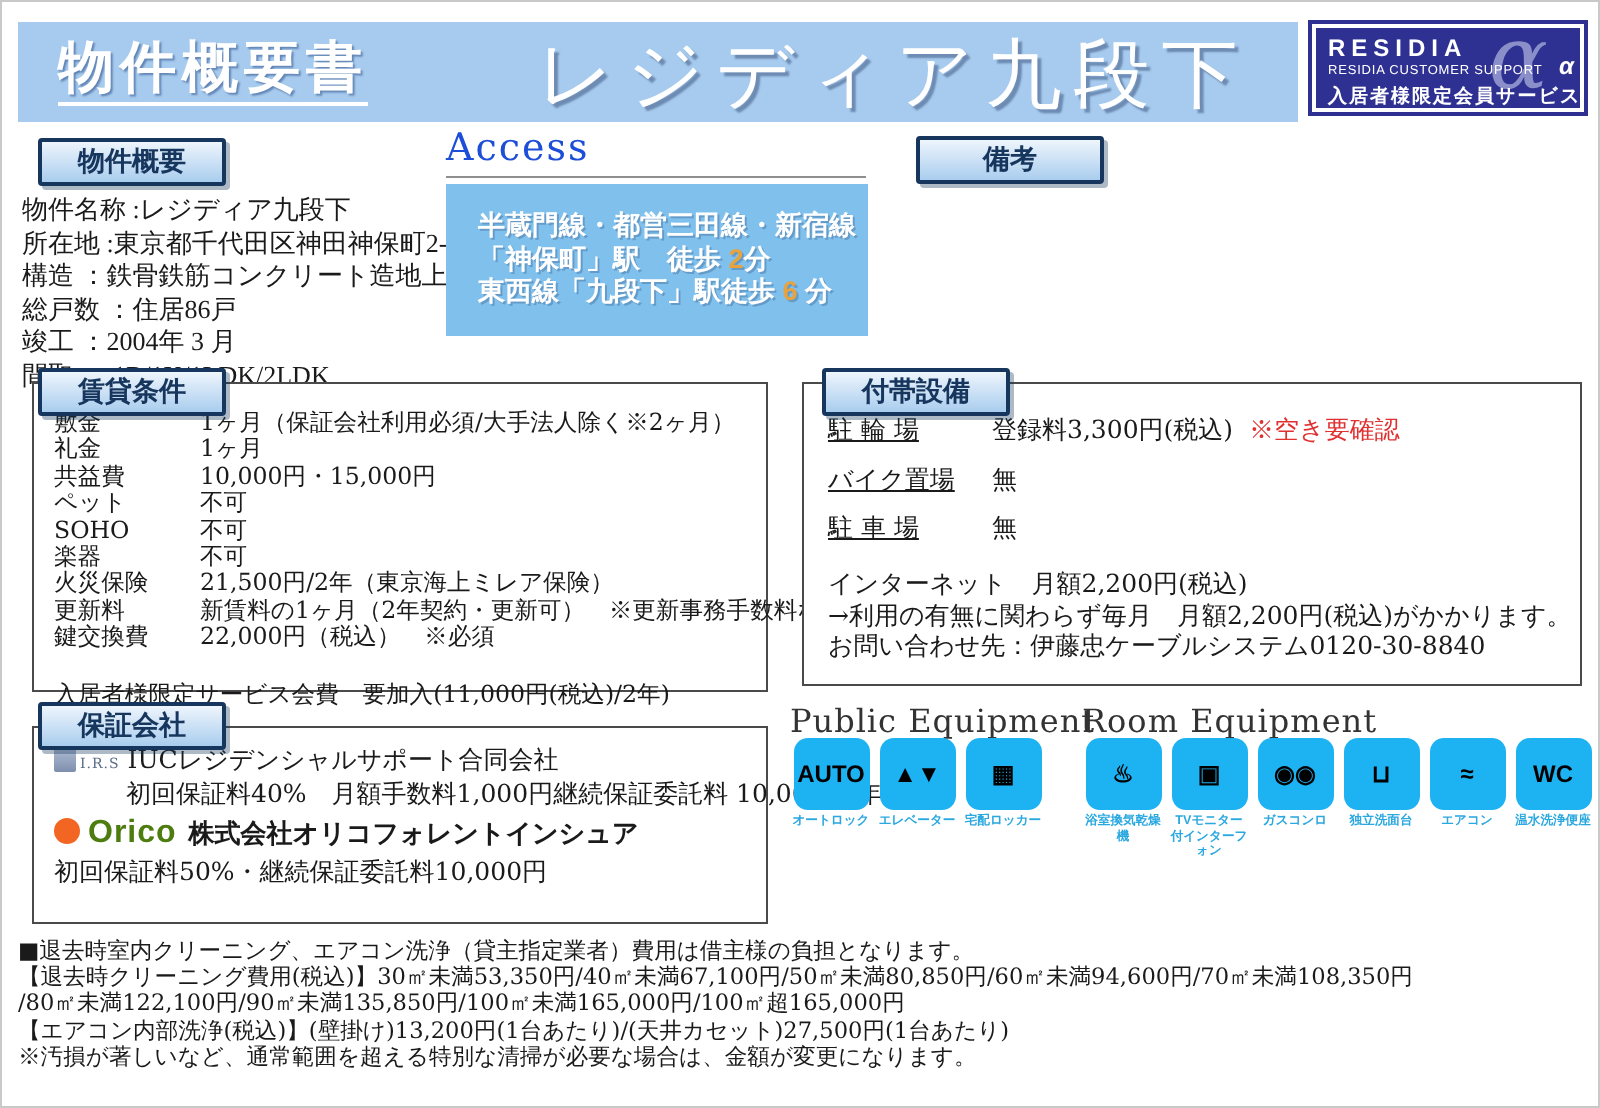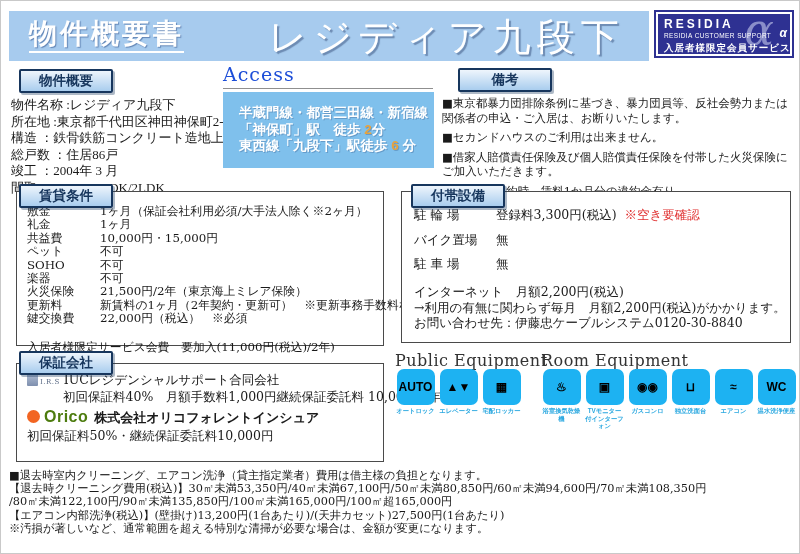--- a/index.html
+++ b/index.html
@@ -93,21 +93,21 @@
   .g-line2{position:absolute;left:46px;top:25px;font-size:12.5px;white-space:nowrap;}
   .g-line3{position:absolute;left:10px;top:44px;font-size:13px;font-weight:bold;white-space:nowrap;font-family:"Liberation Sans",sans-serif;}
   .orico-dot{
     display:inline-block;width:13px;height:13px;border-radius:50%;
     background:var(--orico-orange);vertical-align:-1px;margin-right:4px;
   }
   .orico-brand{font-size:16px;font-weight:bold;color:#4d7c0f;letter-spacing:.5px;margin-right:6px;}
   .g-line4{position:absolute;left:10px;top:64px;font-size:12.5px;white-space:nowrap;}
   
   .fac-row{position:absolute;left:12px;font-size:12.5px;white-space:nowrap;}
-  .fac-label{display:inline-block;width:82px;}
+  .fac-label{display:inline-block;width:82px;text-decoration:underline;}
   .fac-note{color:var(--alert-red);margin-left:8px;}
   .internet{position:absolute;left:12px;top:92px;font-size:12.5px;line-height:15.5px;white-space:nowrap;}
   
   .equip-title{position:absolute;top:350px;font-size:16px;color:#333;letter-spacing:.5px;}
   .equip-row{position:absolute;top:368px;display:flex;gap:4px;}
   .equip-item{width:39px;display:flex;flex-direction:column;align-items:center;}
   .equip-icon{
     width:38px;height:36px;background:var(--icon-blue);border-radius:7px;
     color:#000000;display:flex;align-items:center;justify-content:center;
     font-family:"Liberation Sans",sans-serif;font-weight:bold;font-size:12px;
@@ -150,26 +150,20 @@
   </div>
 
   <div class="access-title">Access</div>
   <div class="access-box">
     <div>半蔵門線・都営三田線・新宿線</div>
     <div><span>「神保町」駅　徒歩 </span><span class="minute">2</span><span>分</span></div>
     <div><span>東西線「九段下」駅徒歩 </span><span class="minute">6</span><span> 分</span></div>
   </div>
 
   <div class="tab" style="left:457px;top:67px;">備考</div>
-  <div class="remarks">
-    <div class="remark-item">■東京都暴力団排除条例に基づき、暴力団員等、反社会勢力または関係者の申込・ご入居は、お断りいたします。</div>
-    <div class="remark-item">■セカンドハウスのご利用は出来ません。</div>
-    <div class="remark-item">■借家人賠償責任保険及び個人賠償責任保険を付帯した火災保険にご加入いただきます。</div>
-    <div class="remark-item">■1年未満解約時、賃料1か月分の違約金有り</div>
-  </div>
 
   <div class="tab" style="left:18px;top:183px;">賃貸条件</div>
   <div class="box" id="lease-box">
     <div class="lease-rows">
       <div><span class="lease-label">敷金</span><span>1ヶ月（保証会社利用必須/大手法人除く※2ヶ月）</span></div>
       <div><span class="lease-label">礼金</span><span>1ヶ月</span></div>
       <div><span class="lease-label">共益費</span><span>10,000円・15,000円</span></div>
       <div><span class="lease-label">ペット</span><span>不可</span></div>
       <div><span class="lease-label">SOHO</span><span>不可</span></div>
       <div><span class="lease-label">楽器</span><span>不可</span></div>

